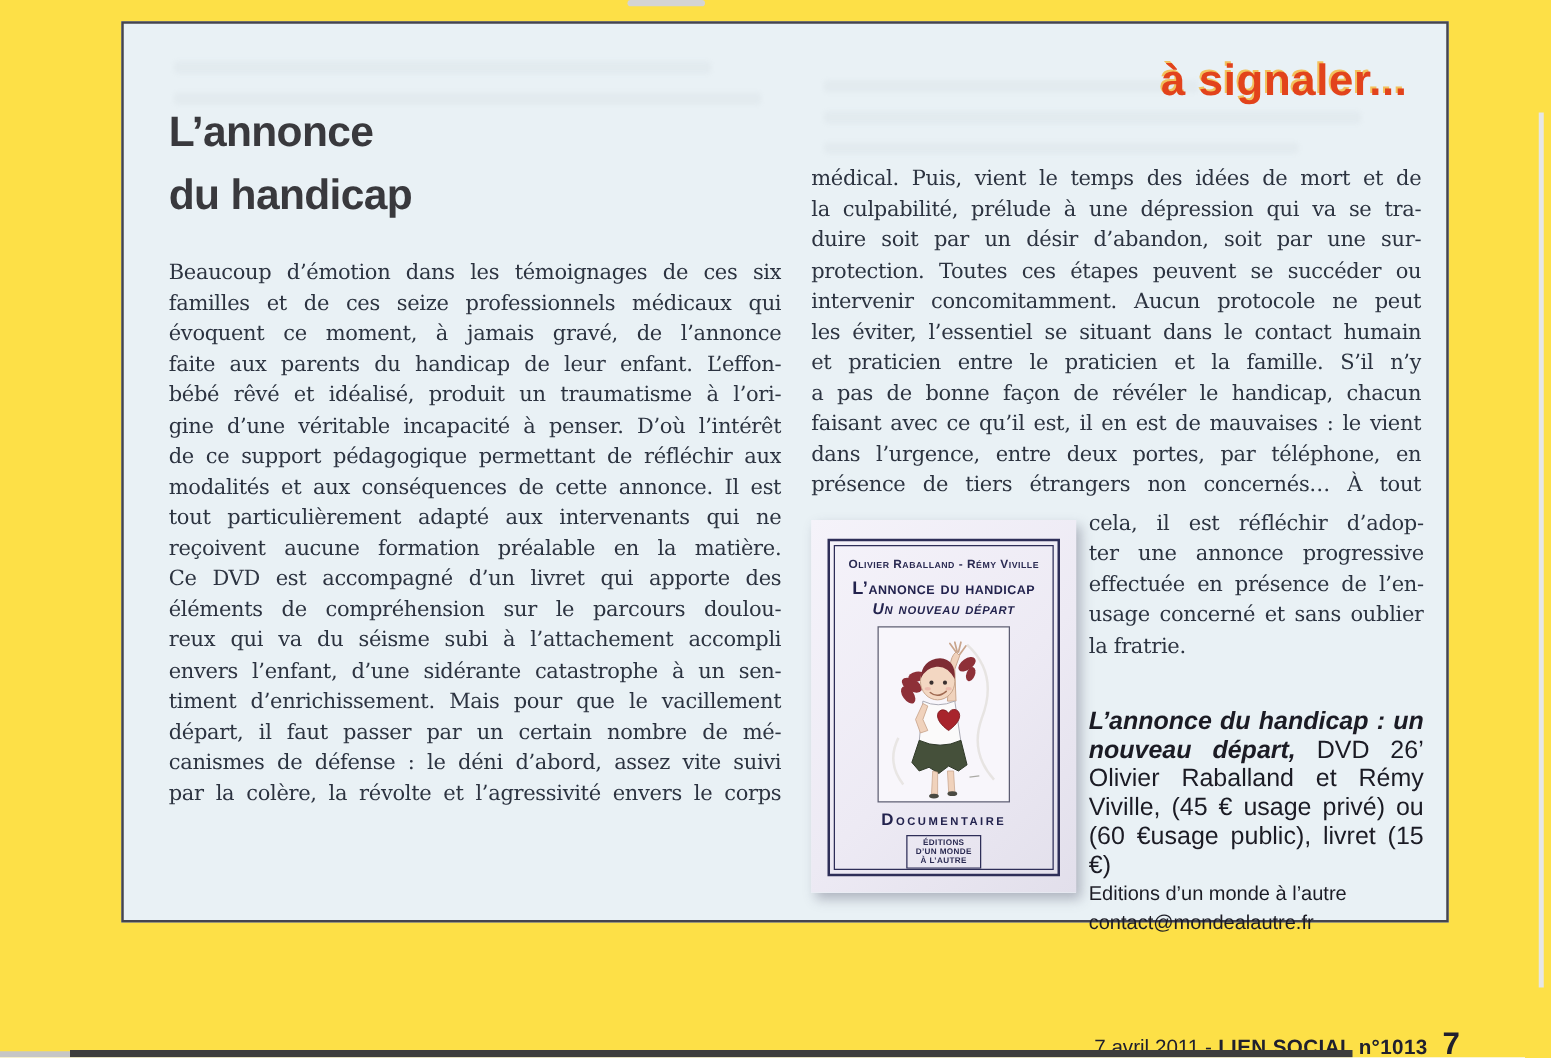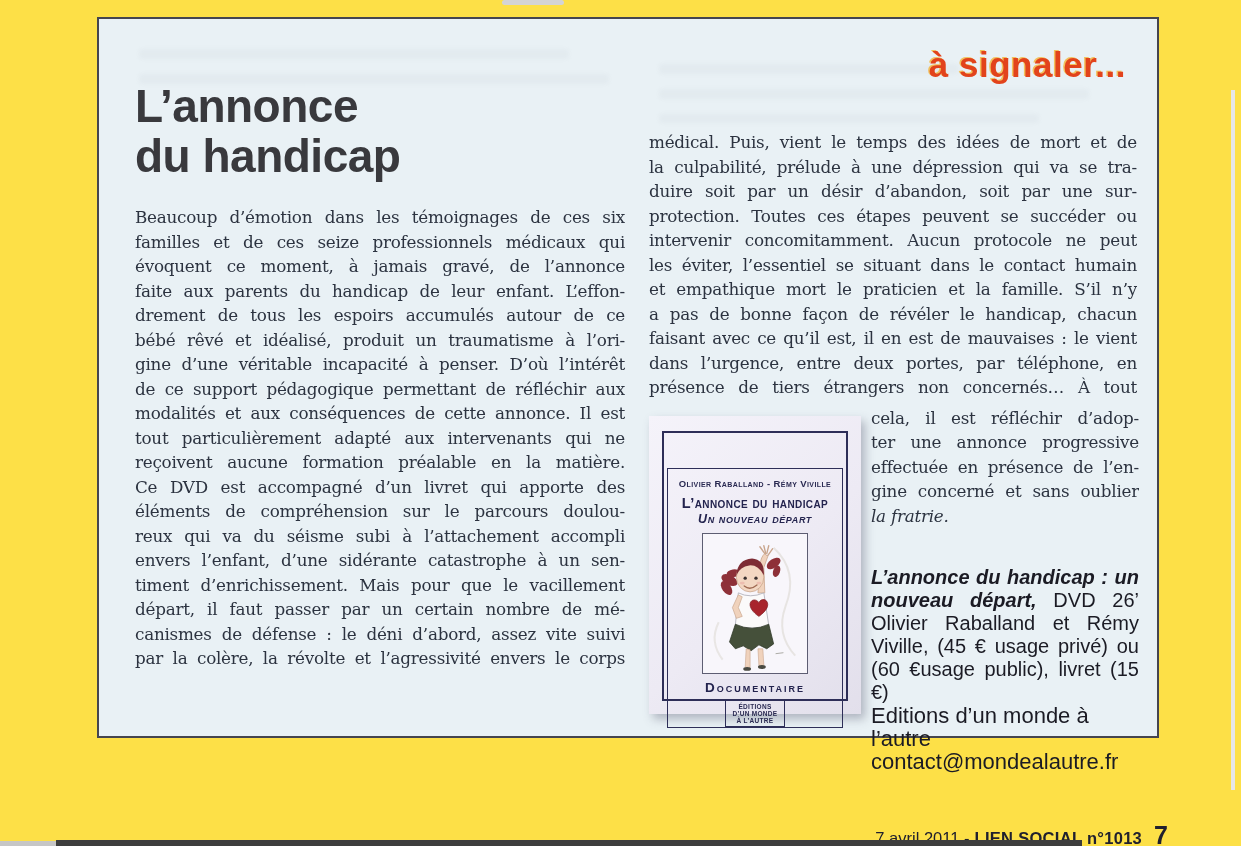--- a/index.html
+++ b/index.html
@@ -22,46 +22,46 @@
   .g4 { left:560px; top:70px;  width:430px; height:10px; }
   .g5 { left:560px; top:95px;  width:380px; height:9px; }
 
   .signaler {
     position:absolute; top:26px; right:31px;
     font-size:35px; font-weight:600; letter-spacing:0.5px;
     color:#e2431c; text-shadow:-1.5px -1.5px 0 rgba(246,176,40,0.75);
   }
   .title {
     position:absolute; left:36px; top:62px;
-    font-size:46px; line-height:50px; font-weight:600;
+    font-size:34px; line-height:50px; font-weight:600;
     color:#39393d; letter-spacing:-0.5px;
   }
   
   .col-left  { position:absolute; left:36px;  top:186px; width:490px; }
   .col-right { position:absolute; left:550px; top:111px; width:488px; }
   .line {
     font-family:"DejaVu Serif", serif;
     font-size:16.8px; line-height:24.5px; letter-spacing:-0.25px;
     color:#2c3340; text-align:justify; text-align-last:justify;
     height:24.5px; overflow:hidden; white-space:nowrap1;
   }
-  .last-line { text-align-last:left;font-style:italic; }
+  .last-line { text-align-last:left; }
   .bottom-row { display:flex; margin-top:6px; }
   
   .dvd-card {
     flex:0 0 212px; height:298px; margin-top:10px;
     background:linear-gradient(135deg,#f5f3fa 0%, #edeaf4 55%, #e2dfeb 100%);
     box-shadow:4px 5px 9px rgba(70,70,95,0.35);
     padding:15px 13px 13px;
   }
   .dvd-frame { height:100%; border:2px solid #2e2e58; padding:3px; }
   .dvd-inner {
     height:100%; border:1px solid #2e2e58;
     display:flex; flex-direction:column; align-items:center;
-    padding:9px 4px 7px; overflow:hidden;margin-top:32px;
+    padding:9px 4px 7px; overflow:hidden;
   }
   .dvd-authors {
     font-size:9.5px; font-weight:700; font-variant:small-caps;
     color:#2a2a52; letter-spacing:0.4px; white-space:nowrap;
   }
   .dvd-title {
     margin-top:6px; font-size:14.5px; font-weight:700; font-variant:small-caps;
     color:#23234e; letter-spacing:0.4px; white-space:nowrap;
   }
   .dvd-subtitle {
@@ -84,21 +84,21 @@
     font-size:6.5px; line-height:7px; font-weight:700;
     color:#2a2a52; letter-spacing:0.3px; white-space:nowrap;
   }
   
   .beside { flex:1; padding-left:10px; display:flex; flex-direction:column; }
   .caption { margin-top:38px; width:268px; }
   .caption-main {
     font-size:20px; line-height:23px; color:#1b1b24; text-align:justify;
   }
   .caption-title { font-weight:700; font-style:italic; }
-  .caption-line { font-size:22px; line-height:23px; color:#1b1b24; }
+  .caption-line { font-size:16px; line-height:23px; color:#1b1b24; }
   
   .footer {
     position:absolute; top:821px; right:73px;
     font-size:16.5px; color:#20202e; display:flex; align-items:baseline; gap:5px;
   }
   .footer-mag  { font-weight:700; letter-spacing:0.3px; }
   .footer-page { font-weight:700; font-size:25px; margin-left:7px; }
   
   .scan-strip-left  { position:absolute; left:0; bottom:0; width:56px; height:5px; background:#c6c6c6; }
   .scan-strip       { position:absolute; left:56px; bottom:0; width:1026px; height:6px; background:#3d3d3d; }
@@ -121,21 +121,20 @@
 
     <div class="signaler">à signaler...</div>
 
     <h1 class="title"><span>L’annonce</span><br><span>du handicap</span></h1>
 
     <div class="col-left">
         <div class="line">Beaucoup d’émotion dans les témoignages de ces six</div>
         <div class="line">familles et de ces seize professionnels médicaux qui</div>
         <div class="line">évoquent ce moment, à jamais gravé, de l’annonce</div>
         <div class="line">faite aux parents du handicap de leur enfant. L’effon-</div>
-        <div class="line">drement de tous les espoirs accumulés autour de ce</div>
         <div class="line">bébé rêvé et idéalisé, produit un traumatisme à l’ori-</div>
         <div class="line">gine d’une véritable incapacité à penser. D’où l’intérêt</div>
         <div class="line">de ce support pédagogique permettant de réfléchir aux</div>
         <div class="line">modalités et aux conséquences de cette annonce. Il est</div>
         <div class="line">tout particulièrement adapté aux intervenants qui ne</div>
         <div class="line">reçoivent aucune formation préalable en la matière.</div>
         <div class="line">Ce DVD est accompagné d’un livret qui apporte des</div>
         <div class="line">éléments de compréhension sur le parcours doulou-</div>
         <div class="line">reux qui va du séisme subi à l’attachement accompli</div>
         <div class="line">envers l’enfant, d’une sidérante catastrophe à un sen-</div>
@@ -146,21 +145,21 @@
       </div>
 
     <div class="col-right">
       <div>
           <div class="line">médical. Puis, vient le temps des idées de mort et de</div>
           <div class="line">la culpabilité, prélude à une dépression qui va se tra-</div>
           <div class="line">duire soit par un désir d’abandon, soit par une sur-</div>
           <div class="line">protection. Toutes ces étapes peuvent se succéder ou</div>
           <div class="line">intervenir concomitamment. Aucun protocole ne peut</div>
           <div class="line">les éviter, l’essentiel se situant dans le contact humain</div>
-          <div class="line">et empathique mort le praticien et la famille. S’il n’y</div>
+          <div class="line">et praticien entre le praticien et la famille. S’il n’y</div>
           <div class="line">a pas de bonne façon de révéler le handicap, chacun</div>
           <div class="line">faisant avec ce qu’il est, il en est de mauvaises : le vient</div>
           <div class="line">dans l’urgence, entre deux portes, par téléphone, en</div>
           <div class="line">présence de tiers étrangers non concernés… À tout</div>
         </div>
 
       <div class="bottom-row">
 
         <div class="dvd-card">
           <div class="dvd-frame">
@@ -220,21 +219,21 @@
                 </div>
             </div>
           </div>
         </div>
 
         <div class="beside">
           <div>
               <div class="line">cela, il est réfléchir d’adop-</div>
               <div class="line">ter une annonce progressive</div>
               <div class="line">effectuée en présence de l’en-</div>
-              <div class="line">gine concerné et sans oublier</div>
+              <div class="line">usage concerné et sans oublier</div>
               <div class="line last-line">la fratrie.</div>
             </div>
           <div class="caption">
             <p class="caption-main"><span class="caption-title">L’annonce du handicap : un nouveau départ,</span>
               <span class="caption-details">DVD 26’ Olivier Raballand et Rémy Viville, (45 € usage privé) ou (60 €usage public), livret (15 €)</span></p>
             <div class="caption-line">Editions d’un monde à l’autre</div>
             <div class="caption-line">contact@mondealautre.fr</div>
           </div>
         </div>
 

